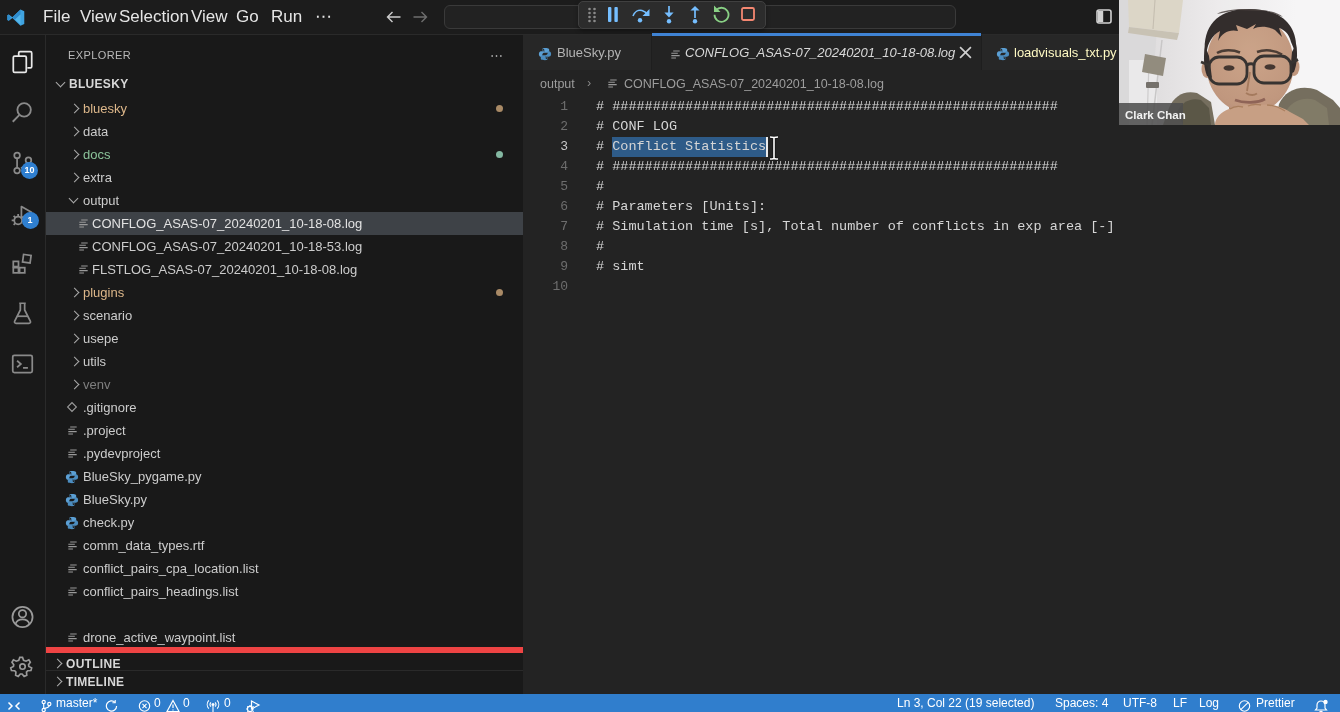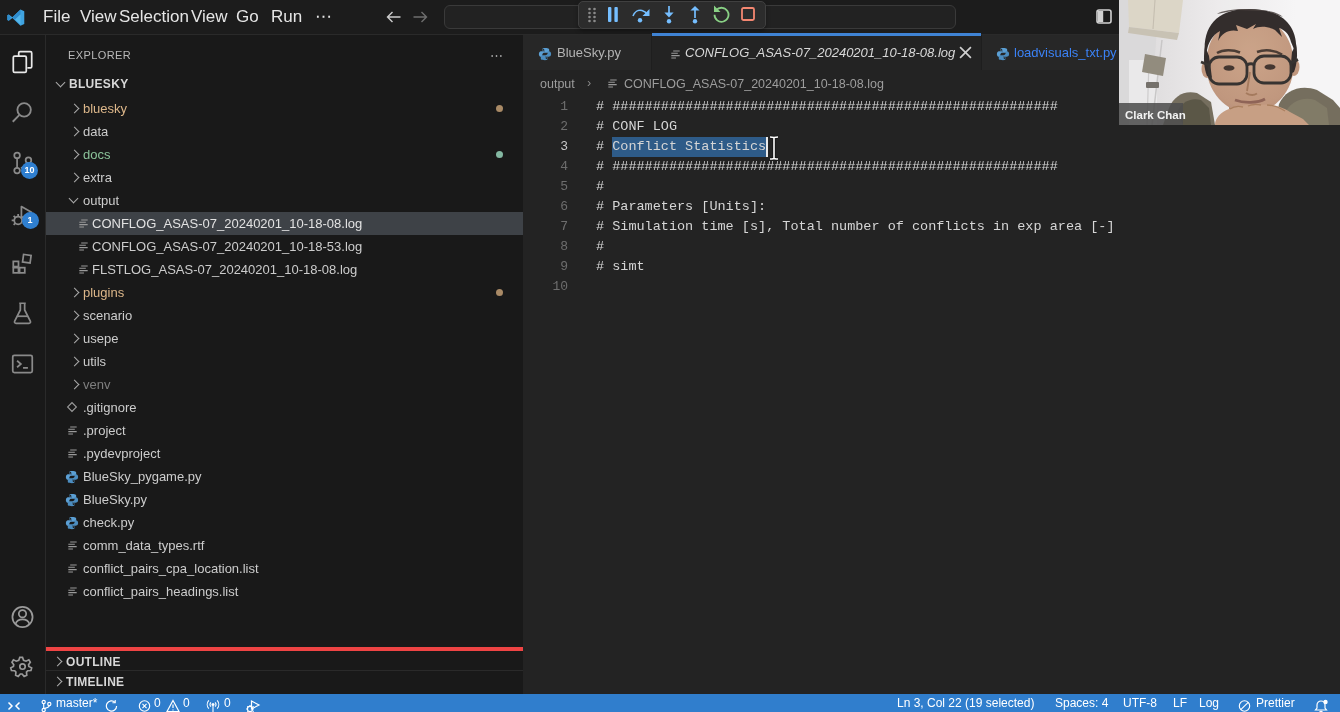--- a/index.html
+++ b/index.html
@@ -352,21 +352,31 @@
     <div class="srow" style="top:544.5px">
         <span class="ficon" style="left:20px">
           <svg width="13" height="13" viewBox="0 0 14 14">
             <g stroke="#9a9a9a" stroke-width="1.2" fill="none">
               <path d="M4.5 3.2h7M2.5 5.7h7M2.5 8.2h9M2.5 10.7h5"></path>
             </g>
           </svg>
         </span>
         <span style="position:absolute;left:37px">conflict_pairs_headings.list</span>
       </div>
-    <div class="srow shead" style="top:611.5px;border-top:4px solid #ef4444;height:22px">
+    <div class="srow" style="top:590.5px">
+        <span class="ficon" style="left:20px">
+          <svg width="13" height="13" viewBox="0 0 14 14">
+            <g stroke="#9a9a9a" stroke-width="1.2" fill="none">
+              <path d="M4.5 3.2h7M2.5 5.7h7M2.5 8.2h9M2.5 10.7h5"></path>
+            </g>
+          </svg>
+        </span>
+        <span style="position:absolute;left:37px">drone_active_waypoint.list</span>
+      </div>
+    <div class="srow shead" style="top:611.5px;border-top:6px solid #ef4444;height:22px">
         <span class="cr" style="left:8px;top:7px"></span>
         <span style="position:absolute;left:20px;letter-spacing:.3px">OUTLINE</span>
       </div>
     <div class="srow shead" style="top:634.5px;border-top:1px solid #2a2a2a;height:22px">
         <span class="cr" style="left:8px;top:7px"></span>
         <span style="position:absolute;left:20px;letter-spacing:.3px">TIMELINE</span>
       </div>
   </div>
   <div class="abs" id="editor">
 
@@ -386,21 +396,21 @@
             <g stroke="#9a9a9a" stroke-width="1.2" fill="none">
               <path d="M4.5 3.2h7M2.5 5.7h7M2.5 8.2h9M2.5 10.7h5"></path>
             </g>
           </svg>
         </span>
       <span class="abs" style="left:33px">CONFLOG_ASAS-07_20240201_10-18-08.log</span>
       <svg class="abs" style="left:307px;top:11px" width="13" height="13" viewBox="0 0 12 12">
           <path stroke="#d0d0d0" stroke-width="1.5" d="M1 1l10 10M11 1 1 11"></path>
         </svg>
     </div>
-    <div class="tab" style="left:459px;width:200px;background:#272727;color:#3b82f6;line-height:35px">
+    <div class="tab" style="left:459px;width:200px;background:#272727;color:#fef9c3;line-height:35px">
       <span class="abs" style="left:14px;top:12px">
           <svg width="14" height="14" viewBox="0 0 16 16">
             <path fill="#5b9fd4" d="M7.9 1c-3 0-2.8 1.3-2.8 1.3v1.9h2.9v.7H3.9S1 4.6 1 7.9c0 3.3 2.5 3.2 2.5 3.2h1.5V9.2s-.1-2.5 2.5-2.5h2.9s2.4 0 2.4-2.3V2.9S13.2 1 7.9 1zM6.3 2.2a.9.9 0 1 1 0 1.8.9.9 0 0 1 0-1.8z"></path>
             <path fill="#4c8dc0" d="M8.1 15c3 0 2.8-1.3 2.8-1.3v-1.9H8v-.7h4.1s2.9.3 2.9-3c0-3.3-2.5-3.2-2.5-3.2H11v1.9s.1 2.5-2.5 2.5H5.6s-2.4 0-2.4 2.3v2.2S2.8 15 8.1 15zM9.7 13.8a.9.9 0 1 1 0-1.8.9.9 0 0 1 0 1.8z"></path>
           </svg>
         </span>
       <span class="abs" style="left:32px">loadvisuals_txt.py</span>
     </div>
 
     <div id="breadcrumb">

